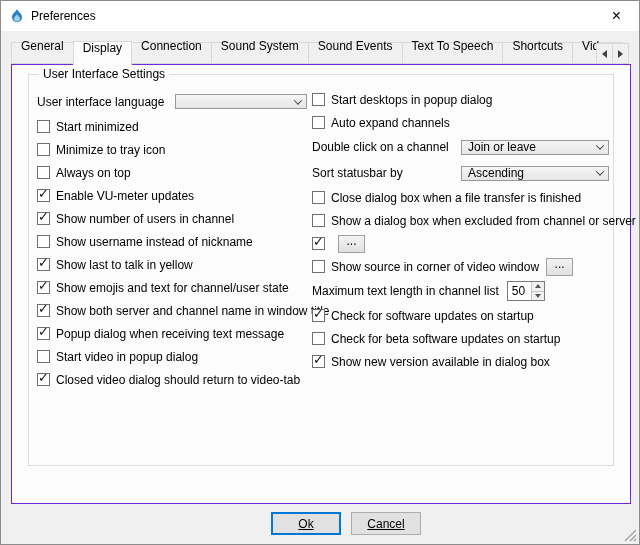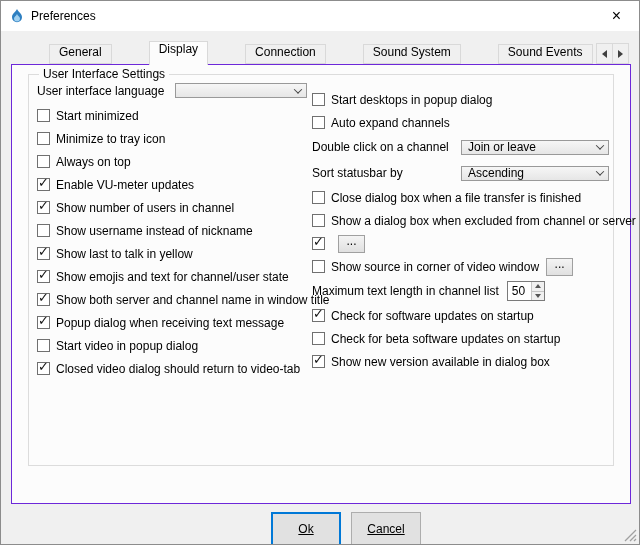--- a/index.html
+++ b/index.html
@@ -10,31 +10,31 @@
     font-family:"Liberation Sans","DejaVu Sans",sans-serif;
     font-size:12px;color:#000;overflow:hidden;
   }
   
   .titlebar{position:absolute;left:0;top:0;right:0;height:30px;background:#fff;display:flex;align-items:center;}
   .app-icon{width:16px;height:16px;margin:0 6px 0 8px;flex:none;}
   .title-text{font-size:12px;}
   .close-btn{position:absolute;right:0;top:0;width:45px;height:29px;display:flex;align-items:center;justify-content:center;font-size:16px;background:transparent;border:none;font-family:inherit;}
   
   .tabstrip{position:absolute;left:10px;top:39px;right:10px;height:25px;display:flex;align-items:flex-end;overflow:hidden;}
-  .tab{flex:none;height:20px;margin-bottom:1px;margin-right:-1px;padding:0 9px;display:inline-flex;align-items:flex-start;background:#f0f0f0;border:1px solid #d9d9d9;white-space:nowrap;margin-left:38px;}
+  .tab{flex:none;height:20px;margin-bottom:1px;margin-right:-1px;padding:10px 9px;display:inline-flex;align-items:flex-end;background:#f0f0f0;border:1px solid #d9d9d9;white-space:nowrap;}
   .tab.active{height:24px;margin-bottom:0;background:#fcfcfc;border-bottom:none;position:relative;z-index:2;}
   .tabscroll{position:absolute;right:10px;top:42px;z-index:6;display:flex;}
   .tabscroll .sbtn{width:17px;height:21px;margin-left:-1px;background:#f0f0f0;border:1px solid #d9d9d9;display:flex;align-items:center;justify-content:center;padding:0;}
   .arr-left{width:0;height:0;border-top:4px solid transparent;border-bottom:4px solid transparent;border-right:5px solid #404040;}
   .arr-right{width:0;height:0;border-top:4px solid transparent;border-bottom:4px solid transparent;border-left:5px solid #404040;}
   
   .panel{position:absolute;left:10px;top:63px;width:620px;height:440px;background:#fcfcfc;border:1px solid #6d28d9;z-index:1;}
   .groupbox{position:absolute;left:16px;top:9px;right:16px;height:392px;border:1px solid #dcdcdc;}
   .groupbox-title{position:absolute;top:-8px;left:10px;background:#fcfcfc;padding:0 4px;white-space:nowrap;}
-  .col-left{position:absolute;left:8px;top:2px;width:276px;}
+  .col-left{position:absolute;left:8px;top:13px;width:276px;}
   .col-right{position:absolute;left:283px;top:13px;right:4px;}
   .row{display:flex;align-items:center;height:23px;white-space:nowrap;}
   .combo-row,.spin-row,.lang-row{height:26px;}
   .lang-row{height:27px;}
   .lang-label{flex:none;width:138px;}
   
   .combo{flex:none;height:15px;border:1px solid #999;background:linear-gradient(#f6f6f6,#e6e6e6);display:flex;align-items:center;justify-content:space-between;padding:0 5px 0 6px;}
   .combo-lang{width:132px;}
   .combo-right{width:148px;}
   .combo-label{flex:1;}
@@ -50,21 +50,21 @@
   
   .spin{display:flex;flex:none;margin-left:8px;width:38px;height:20px;border:1px solid #7a7a7a;background:#fff;}
   .spin-val{flex:1;padding:2px 0 0 4px;}
   .spin-btns{flex:none;width:13px;display:flex;flex-direction:column;border-left:1px solid #c5c5c5;}
   .spin-up,.spin-down{flex:1;display:flex;align-items:center;justify-content:center;background:#f0f0f0;border:none;padding:0;}
   .spin-up{border-bottom:1px solid #c5c5c5;}
   .tri-up{width:0;height:0;border-left:3px solid transparent;border-right:3px solid transparent;border-bottom:4px solid #555;}
   .tri-down{width:0;height:0;border-left:3px solid transparent;border-right:3px solid transparent;border-top:4px solid #555;}
   
   .footer{position:absolute;left:270px;top:511px;display:flex;gap:10px;}
-  .btn{width:70px;height:34px;display:flex;align-items:center;justify-content:center;background:#e1e1e1;border:1px solid #adadad;font-family:inherit;font-size:12px;padding:0;text-align:right;}
+  .btn{width:70px;height:23px;display:flex;align-items:center;justify-content:center;background:#e1e1e1;border:1px solid #adadad;font-family:inherit;font-size:12px;padding:0;text-align:right;}
   .btn.default-focused{border:2px solid #0078d7;background:#e5f1fb00;background:#e1e1e1;}
   .btn .btn-label{text-decoration:underline;}
   .resize-grip{position:absolute;right:2px;bottom:2px;width:13px;height:13px;}
 </style>
 </head>
 <body>
 
 <div class="dialog">
 
   <div class="titlebar">

